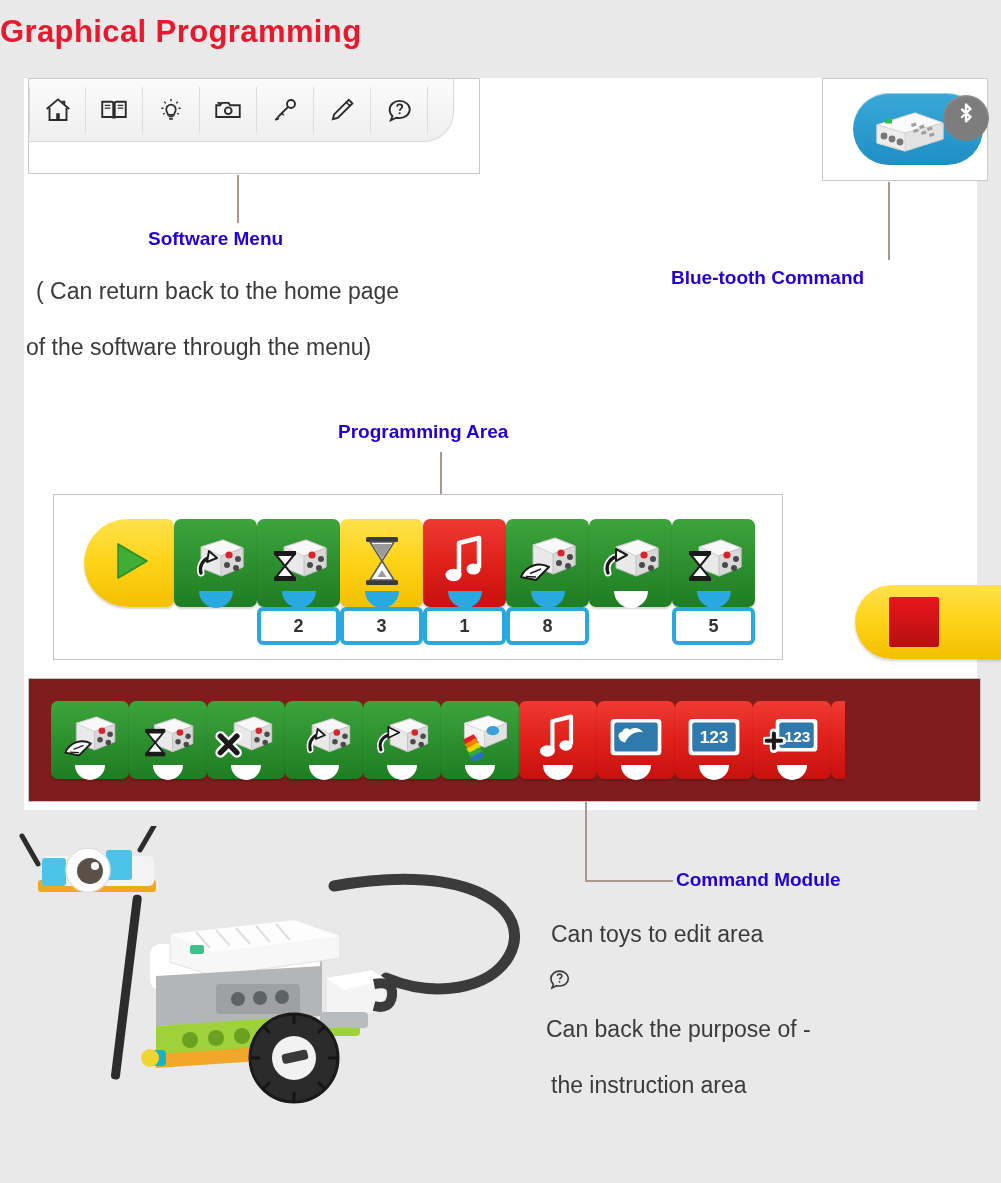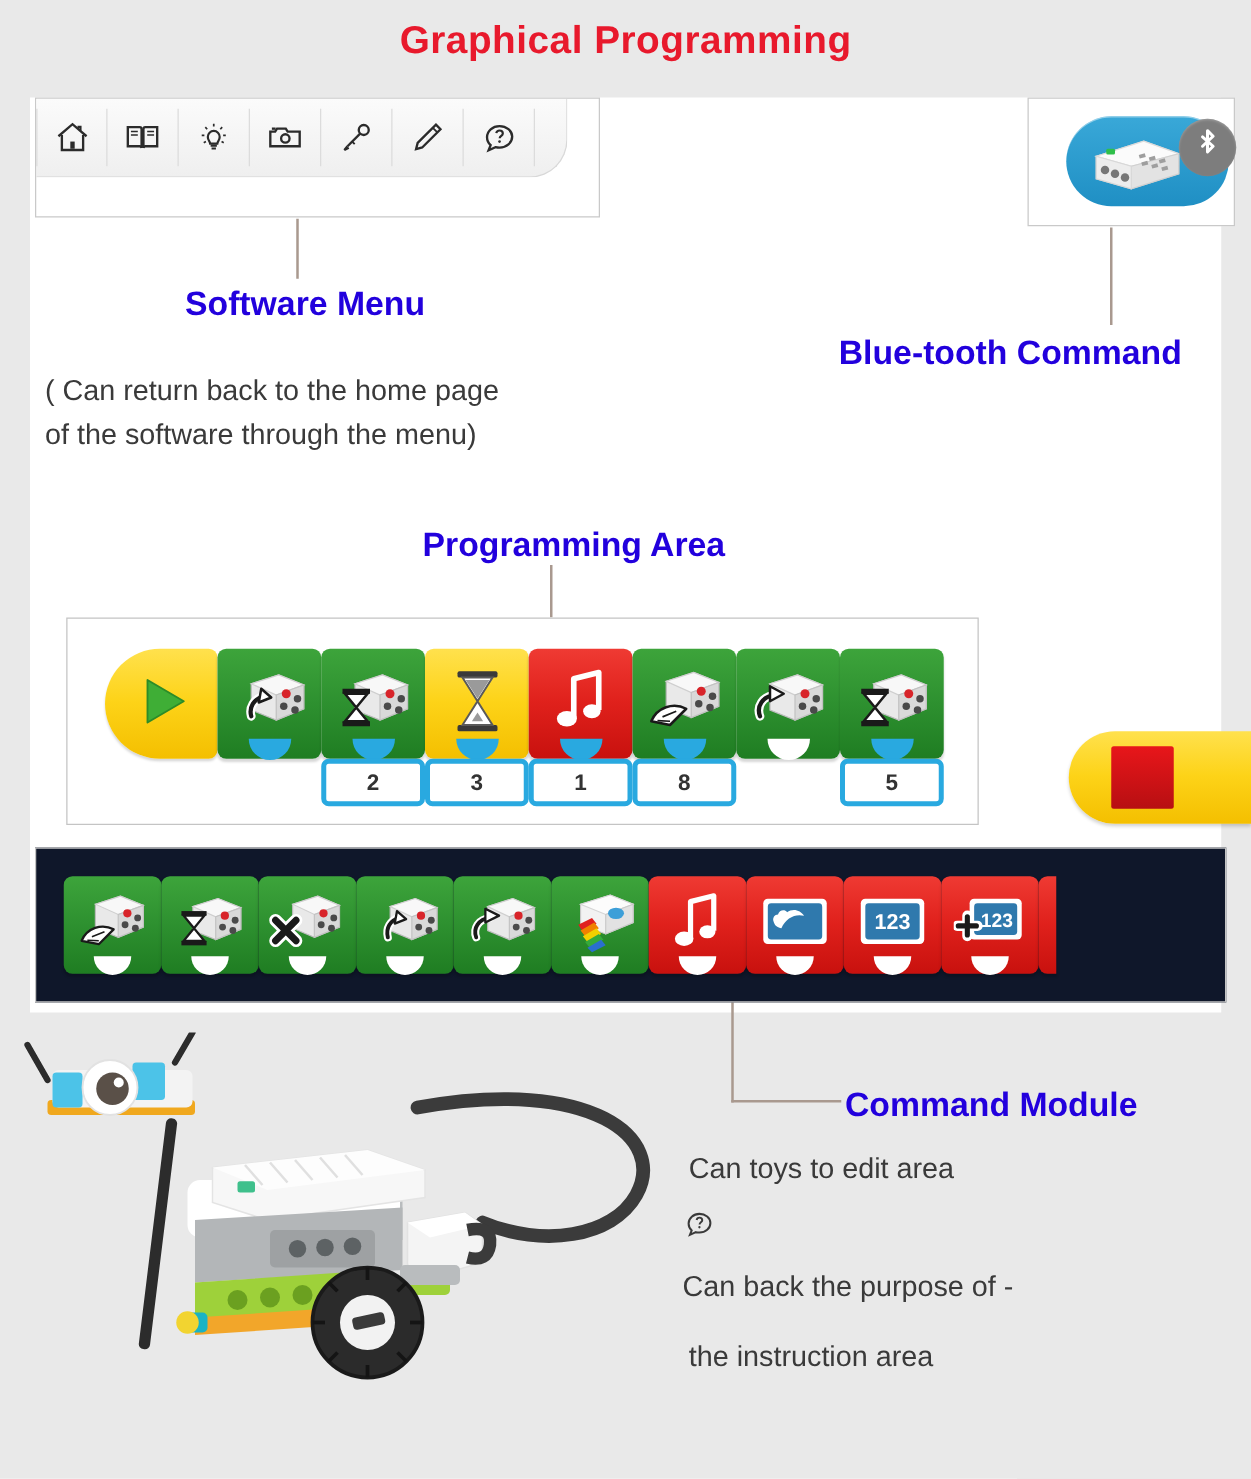--- a/index.html
+++ b/index.html
@@ -6,21 +6,21 @@
   html,body{margin:0;padding:0;}
   body{
     width:1001px;height:1183px;
     background:#e9e9e9;
     font-family:"Liberation Sans", sans-serif;
     position:relative;overflow:hidden;
     -webkit-font-smoothing:antialiased;
   }
   
   #title{
-    position:absolute;left:0;top:14px;width:1001px;text-align:center;
+    position:absolute;left:0;top:14px;width:1001px;text-align:left;
     color:#e8192c;font-size:31px;font-weight:bold;letter-spacing:.4px;
   }
   
   #app-window{
     position:absolute;left:24px;top:78px;width:953px;height:732px;
     background:#ffffff;
   }
   
   #toolbar{
     position:absolute;left:28px;top:78px;width:452px;height:96px;
@@ -49,25 +49,25 @@
     background:linear-gradient(#39a8d8,#1f8fc4);
     border-radius:36px;box-shadow:inset 0 1px 0 rgba(255,255,255,.45);
   }
   #bt-circle{
     position:absolute;right:-6px;top:2px;width:46px;height:46px;border-radius:50%;
     background:#7d7d7d;display:flex;align-items:center;justify-content:center;
     box-shadow:inset 0 1px 2px rgba(255,255,255,.25);
   }
   
   
-  .lbl-blue{color:#2200dd;font-weight:bold;font-size:27px;white-space:nowrap;}
+  .lbl-blue{color:#2200dd;font-weight:bold;font-size:19px;white-space:nowrap;}
   .txt-dark{color:#3a3a3a;font-size:23px;white-space:nowrap;}
   #lbl-software-menu{position:absolute;left:148px;top:228px;}
-  #txt-menu-1{position:absolute;left:36px;top:278px;margin-top:21px;}
-  #txt-menu-2{position:absolute;left:36px;top:334px;}
+  #txt-menu-1{position:absolute;left:36px;top:278px;}
+  #txt-menu-2{position:absolute;left:26px;top:334px;}
   #lbl-bluetooth{position:absolute;left:671px;top:267px;}
   #lbl-prog-area{position:absolute;left:309px;top:421px;margin-left:29px;}
   #lbl-command-module{position:absolute;left:676px;top:869px;}
   #txt-cmd-1{position:absolute;left:551px;top:921px;}
   #txt-cmd-2{position:absolute;left:546px;top:966px;display:flex;align-items:center;gap:6px;}
   #txt-cmd-3{position:absolute;left:546px;top:1016px;}
   #txt-cmd-4{position:absolute;left:551px;top:1072px;}
   .inline-help{display:inline-block;width:26px;height:26px;vertical-align:-5px;}
   
   .leader{position:absolute;background:#a9998f;}
@@ -115,21 +115,21 @@
   .numslot{width:83px;height:38px;box-sizing:border-box;}
   .numbox{
     width:83px;height:38px;box-sizing:border-box;
     border:4px solid #29a9e0;border-radius:6px;background:#ffffff;
     display:flex;align-items:center;justify-content:center;
     font-size:18px;color:#333;font-weight:bold;
   }
   
   #palette{
     position:absolute;left:28px;top:678px;width:953px;height:124px;
-    background:#0f172a;border:1px solid #c4c4c4;box-sizing:border-box;
+    background:#7f1d1d;border:1px solid #c4c4c4;box-sizing:border-box;
     display:flex;align-items:center;padding-left:22px;gap:0;overflow:hidden;
   }
   .pblk{
     position:relative;flex:0 0 auto;width:78px;height:78px;border-radius:7px;
     display:flex;align-items:center;justify-content:center;
     box-shadow:0 2px 2px rgba(0,0,0,.18);
   }
   .pblk.green{background:linear-gradient(#3da43b 0%,#2e9130 48%,#1f7d22 100%);}
   .pblk.red{background:linear-gradient(#ef3a33 0%,#e0211c 48%,#c8110e 100%);}
   .pblk .pnotch{

